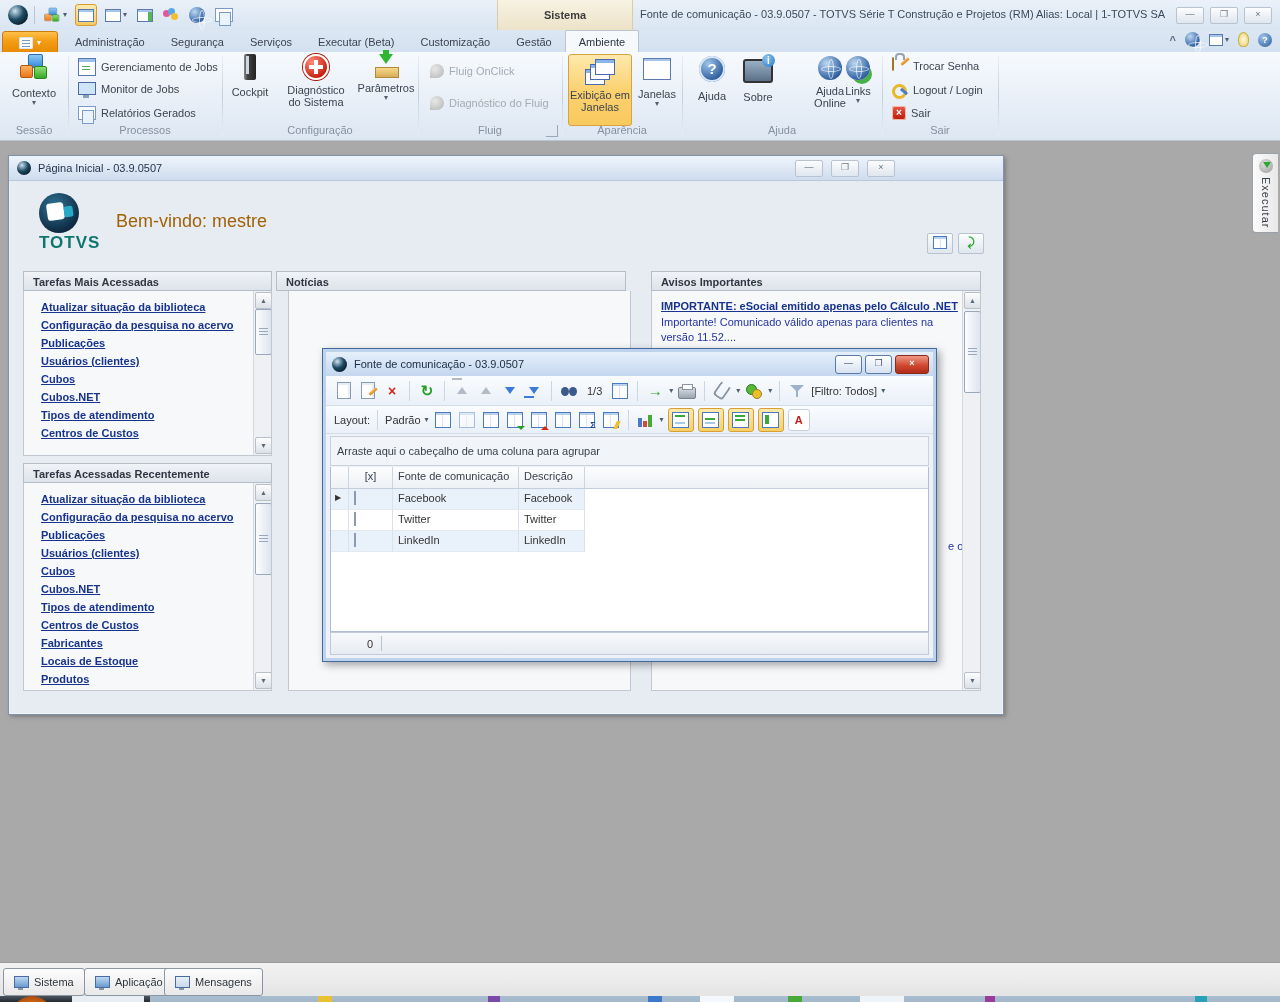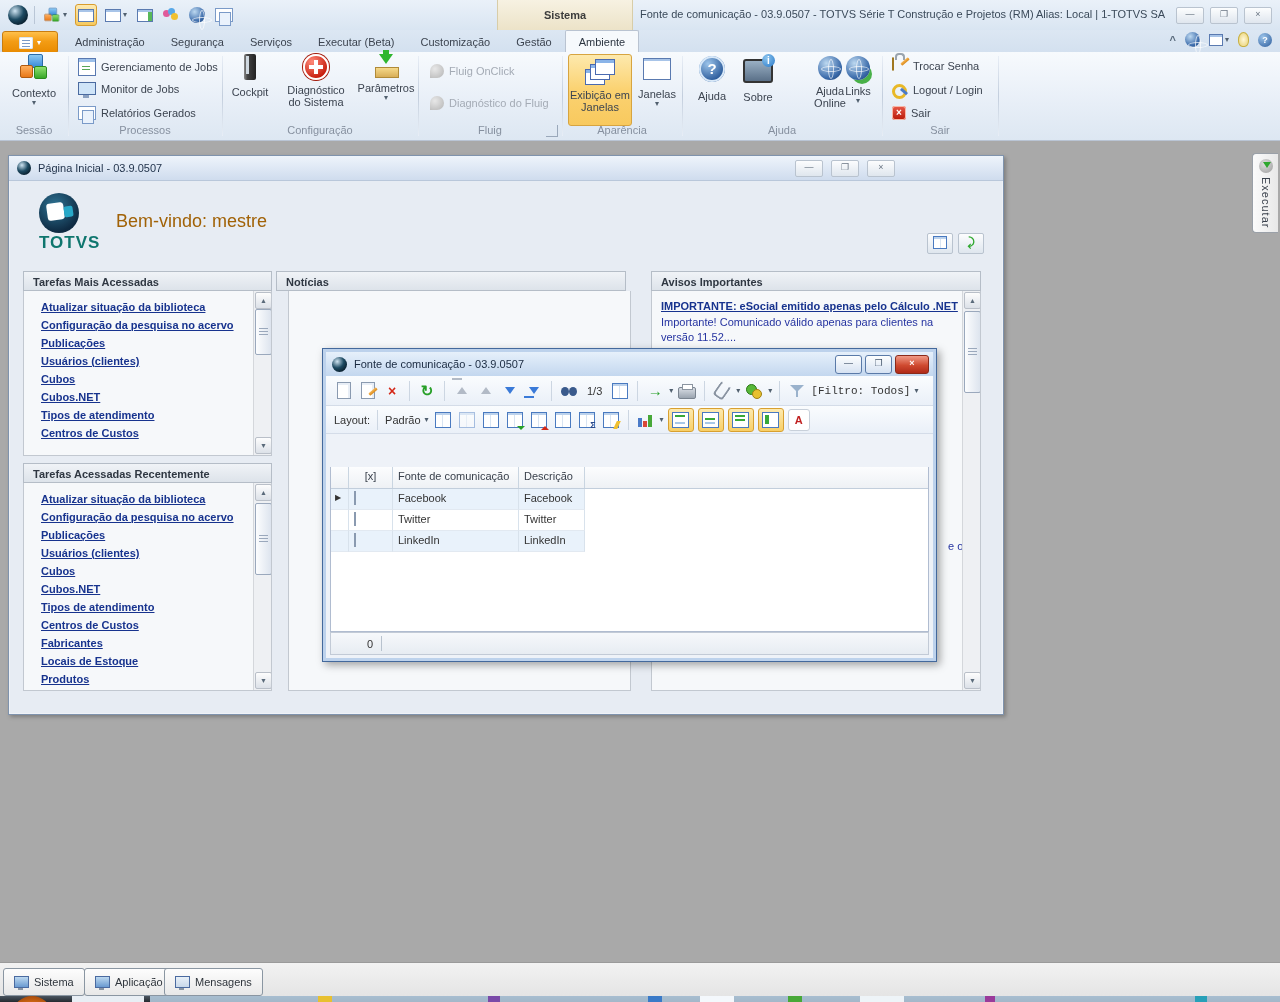--- a/index.html
+++ b/index.html
@@ -509,21 +509,21 @@
           </span>
         <span class="dd">▾</span>
         <span class="tbi">
             <span class="gears"></span>
           </span>
         <span class="dd">▾</span>
         <span class="tsep"></span>
         <span class="tbi">
             <span class="funnel"></span>
           </span>
-        <span style="color:#333;font-family:Liberation Mono, monospace;">[Filtro: Todos]</span>
+        <span style="color:#333;">[Filtro: Todos]</span>
         <span class="dd">▾</span>
       </div>
 
       <div class="tbar" style="height:27px;">
         <span style="color:#333;">Layout:</span>
         <span class="tsep"></span>
         <span style="color:#333;">Padrão</span>
         <span class="dd">▾</span>
         <span class="tbi">
             <span class="gridic"></span>
@@ -583,20 +583,21 @@
         <span class="lay-on">
             <span class="gridic2">
               <i style="top:2px;height:9px;width:4px;"></i>
             </span>
           </span>
         <span class="tbi" style="border:1px solid #c8d0da;border-radius:3px;background:#fff;">
             <span style="color:#c02020;font-weight:bold;">A</span>
           </span>
       </div>
 
+      <div class="hintbar">Arraste aqui o cabeçalho de uma coluna para agrupar</div>
 
       <div class="gridwrap">
         <div class="ghead">
           <div class="gcell" style="width:18px;"></div>
           <div class="gcell" style="width:44px;text-align:center;">[x]</div>
           <div class="gcell" style="width:126px;">Fonte de comunicação</div>
           <div class="gcell" style="width:66px;">Descrição</div>
           <div style="flex:1;"></div>
         </div>
         <div class="grow" style="background:#e9f2fb;">

